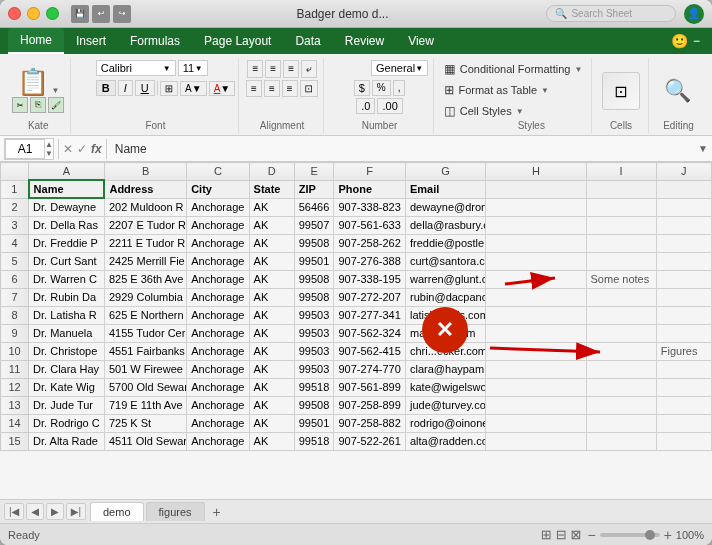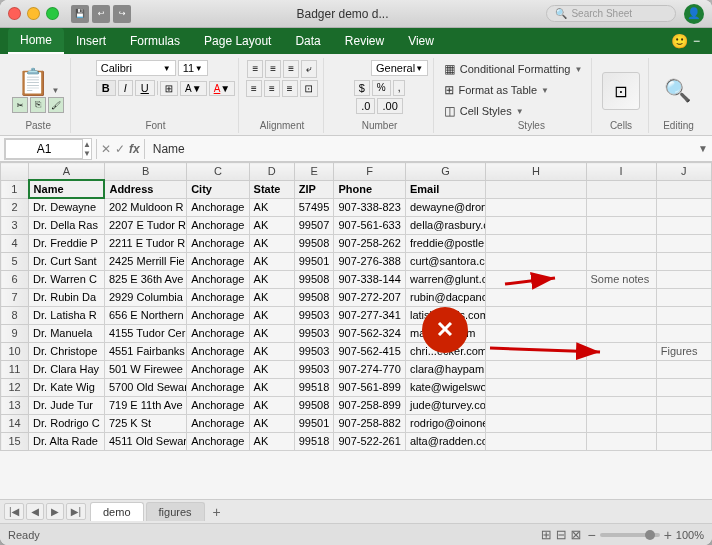--- a/index.html
+++ b/index.html
@@ -166,21 +166,21 @@
       background: #f8f8f8;
       border-bottom: 1px solid #ccc;
       display: flex;
       align-items: center;
       padding: 2px 4px;
       gap: 4px;
       height: 26px;
       flex-shrink: 0;
     }
     .cell-ref {
-      width: 78px;
+      width: 40px;
       border: 1px solid #ccc;
       padding: 2px 12px;
       font-size: 12px;
       text-align: center;
       background: white;
       display: flex;
       align-items: center;
       justify-content: center;
     }
     .cell-ref-arrows {
@@ -459,21 +459,21 @@
             </div>
             <div style="display:flex;flex-direction:column;gap:1px;align-items:center;">
               <div style="display:flex;gap:2px;">
                 <div style="width:16px;height:16px;background:#d0e8d0;border:1px solid #aaa;font-size:8px;display:flex;align-items:center;justify-content:center;cursor:pointer;">✂</div>
                 <div style="width:16px;height:16px;background:#d0e8d0;border:1px solid #aaa;font-size:8px;display:flex;align-items:center;justify-content:center;cursor:pointer;">⎘</div>
                 <div style="width:16px;height:16px;background:#d0e8d0;border:1px solid #aaa;font-size:8px;display:flex;align-items:center;justify-content:center;cursor:pointer;">🖌</div>
               </div>
             </div>
           </div>
         </div>
-        <div class="ribbon-group-label">Paste</div>
+        <div class="ribbon-group-label">Kate</div>
       </div>
 
       <div class="ribbon-group" style="min-width:120px;">
         <div class="ribbon-group-content" style="flex-direction:column;align-items:flex-start;gap:2px;padding-top:2px;margin-left:20px;">
           <div style="display:flex;align-items:center;gap:2px;">
             <div style="border:1px solid #ccc;background:white;padding:1px 4px;font-size:11px;min-width:80px;cursor:pointer;display:flex;align-items:center;justify-content:space-between;">
               <span>Calibri</span>
                 <span style="font-size:8px;">▼</span>
             </div>
             <div style="border:1px solid #ccc;background:white;padding:1px 4px;font-size:11px;width:30px;cursor:pointer;display:flex;align-items:center;justify-content:space-between;">
@@ -637,21 +637,21 @@
                 <td class="cell header-row"></td>
                 <td class="cell header-row"></td>
                 <td class="cell header-row"></td>
               </tr>
               <tr>
                 <th class="row-header">2</th>
                 <td class="cell">Dr. Dewayne</td>
                 <td class="cell">202 Muldoon R</td>
                 <td class="cell">Anchorage</td>
                 <td class="cell">AK</td>
-                <td class="cell">57495</td>
+                <td class="cell">56466</td>
                 <td class="cell">907-338-823</td>
                 <td class="cell">dewayne@dronko.com</td>
                 <td class="cell"></td>
                 <td class="cell"></td>
                 <td class="cell"></td>
               </tr>
               <tr>
                 <th class="row-header">3</th>
                 <td class="cell">Dr. Della Ras</td>
                 <td class="cell">2207 E Tudor R</td>
@@ -690,21 +690,21 @@
                 <td class="cell"></td>
                 <td class="cell"></td>
               </tr>
               <tr>
                 <th class="row-header">6</th>
                 <td class="cell">Dr. Warren C</td>
                 <td class="cell">825 E 36th Ave</td>
                 <td class="cell">Anchorage</td>
                 <td class="cell">AK</td>
                 <td class="cell">99508</td>
-                <td class="cell">907-338-144</td>
+                <td class="cell">907-338-195</td>
                 <td class="cell">warren@glunt.com</td>
                 <td class="cell"></td>
                 <td class="cell" style="color: rgb(85, 85, 85);">Some notes</td>
                 <td class="cell"></td>
               </tr>
               <tr>
                 <th class="row-header">7</th>
                 <td class="cell">Dr. Rubin Da</td>
                 <td class="cell">2929 Columbia</td>
                 <td class="cell">Anchorage</td>
@@ -712,21 +712,21 @@
                 <td class="cell">99508</td>
                 <td class="cell">907-272-207</td>
                 <td class="cell">rubin@dacpano.com</td>
                 <td class="cell"></td>
                 <td class="cell"></td>
                 <td class="cell"></td>
               </tr>
               <tr>
                 <th class="row-header">8</th>
                 <td class="cell">Dr. Latisha R</td>
-                <td class="cell">656 E Northern</td>
+                <td class="cell">625 E Northern</td>
                 <td class="cell">Anchorage</td>
                 <td class="cell">AK</td>
                 <td class="cell">99503</td>
                 <td class="cell">907-277-341</td>
                 <td class="cell">latish...olds.com</td>
                 <td class="cell"></td>
                 <td class="cell"></td>
                 <td class="cell"></td>
               </tr>
               <tr>

